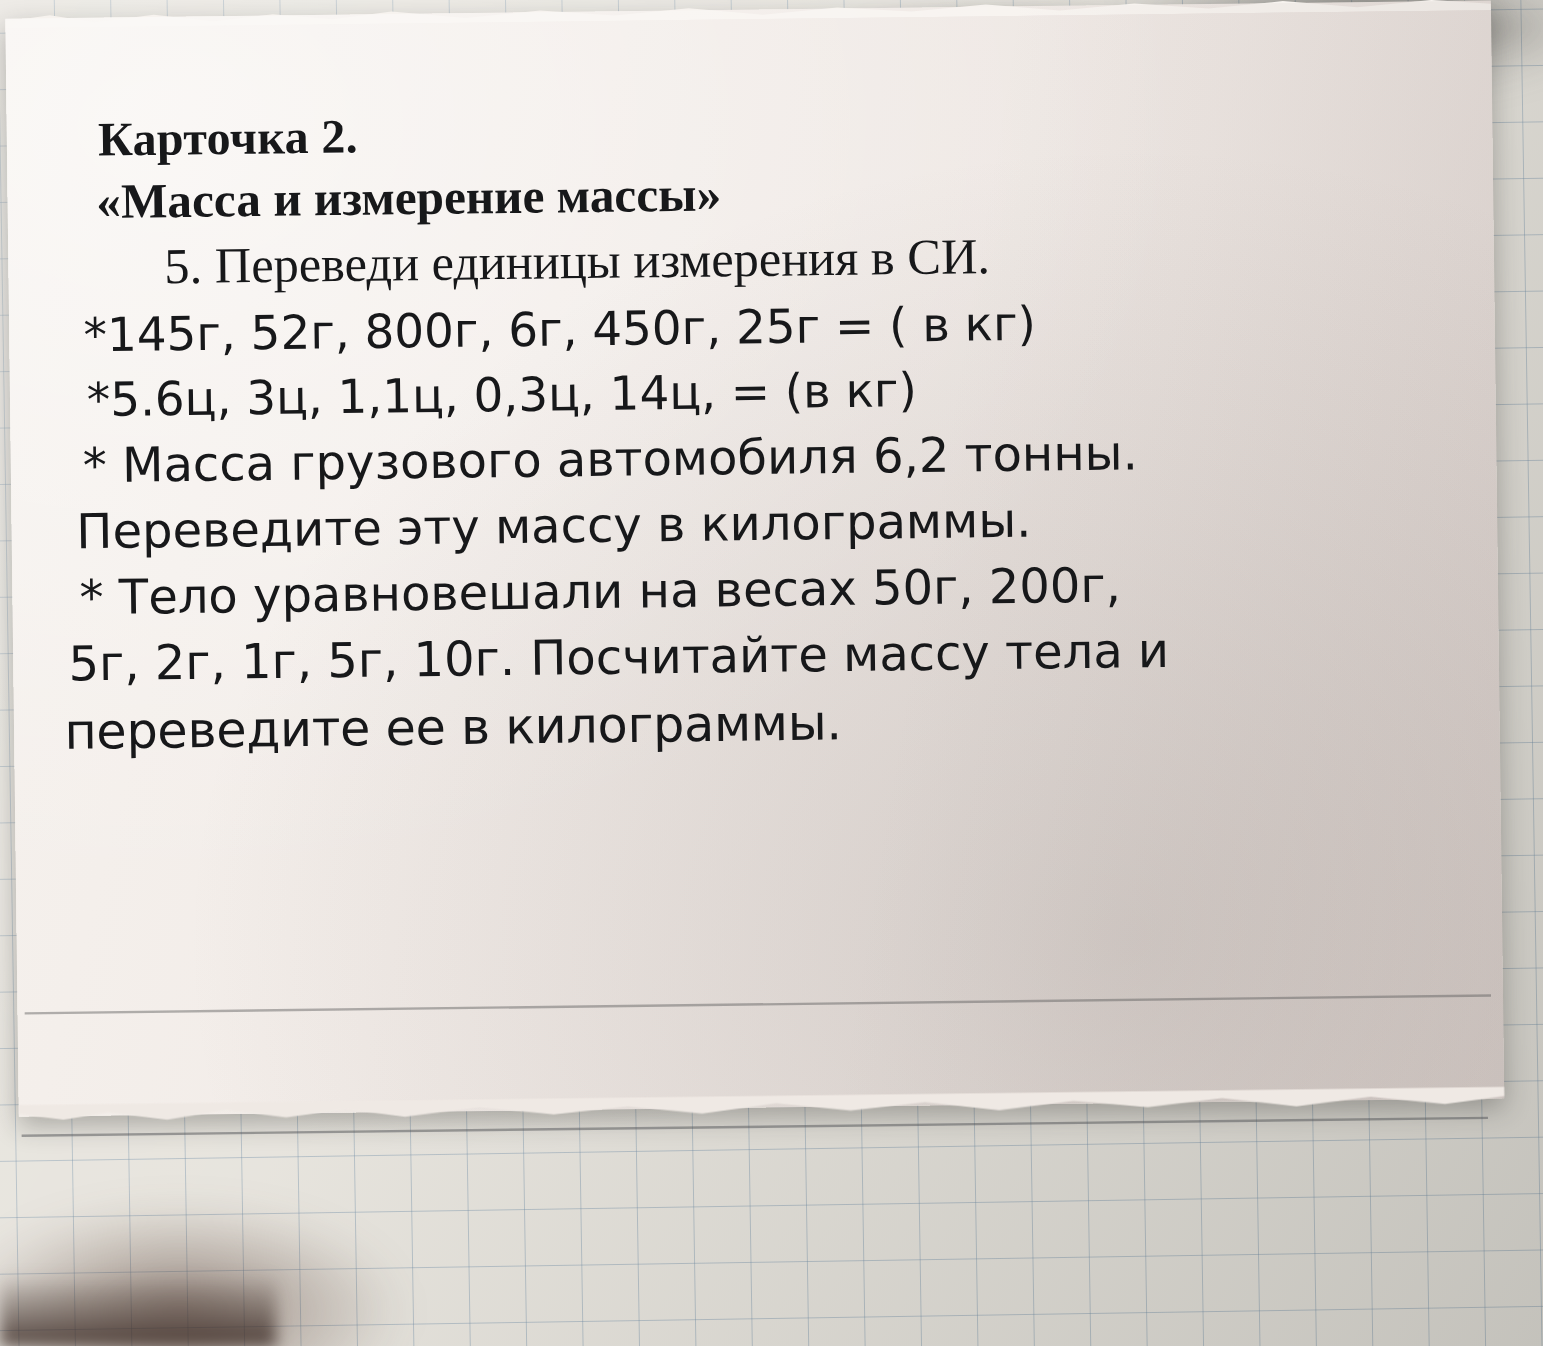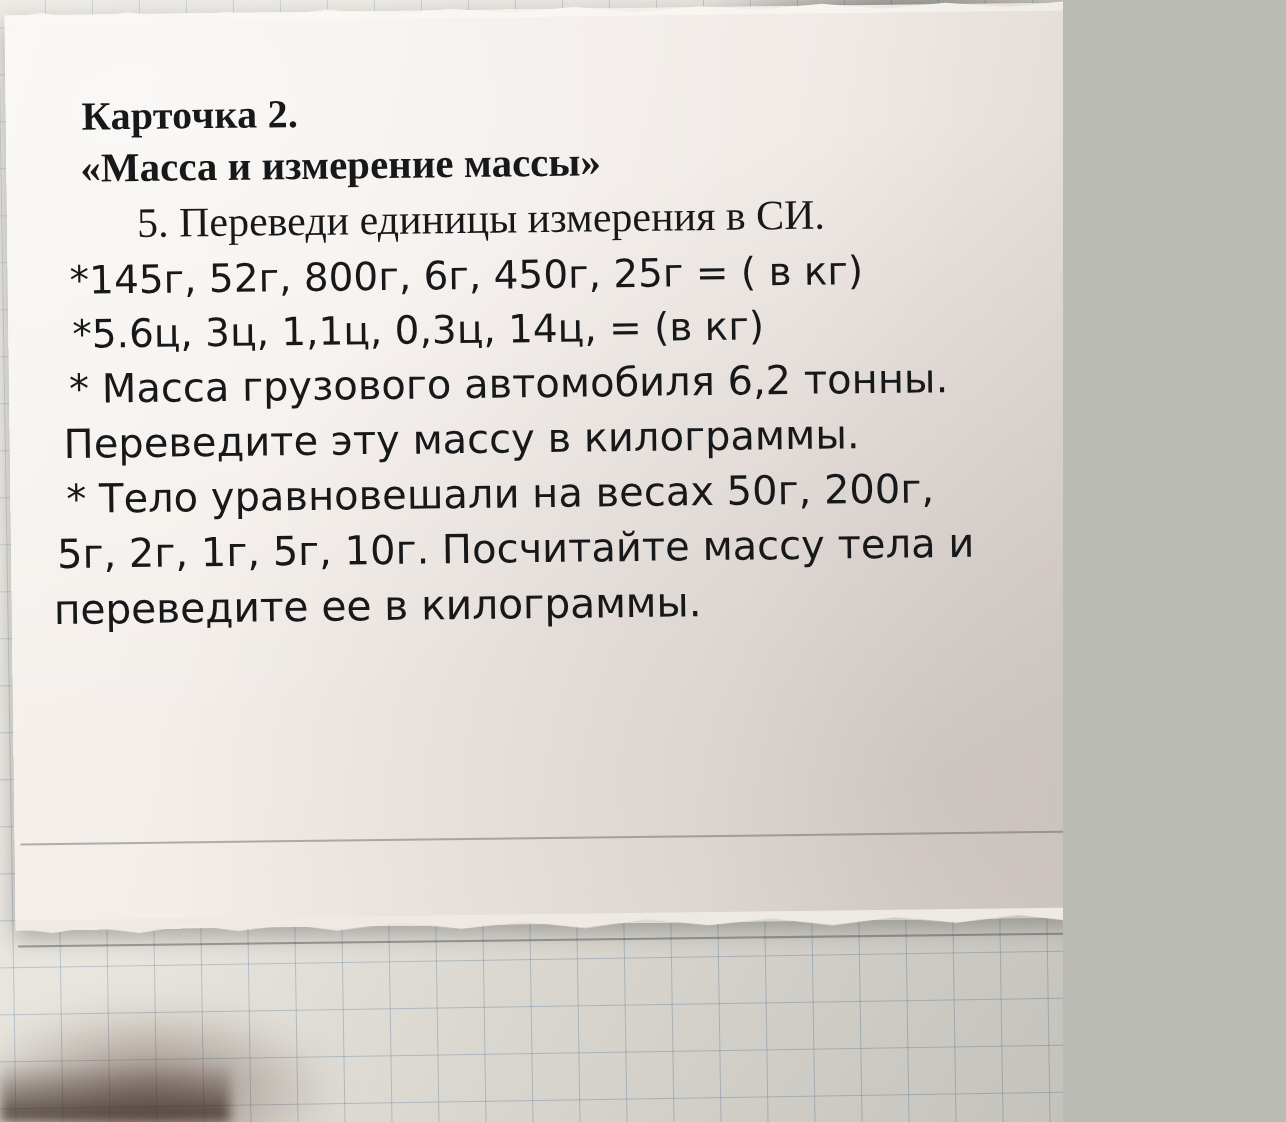--- a/index.html
+++ b/index.html
@@ -10,21 +10,21 @@
     width: 1286px;
     height: 1122px;
     overflow: hidden;
     background: #b9bbb4;
     font-family: "Liberation Sans", sans-serif;
   }
 
   
   .scene {
     position: relative;
-    width: 1063px;
+    width: 1286px;
     height: 1122px;
     background:
       radial-gradient(ellipse at 35% 30%, #d8d6cd 0%, #c9c8c0 45%, #a9aaa3 100%);
     overflow: hidden;
   }
 
   
   .graph-paper {
     position: absolute;
     left: -40px;

